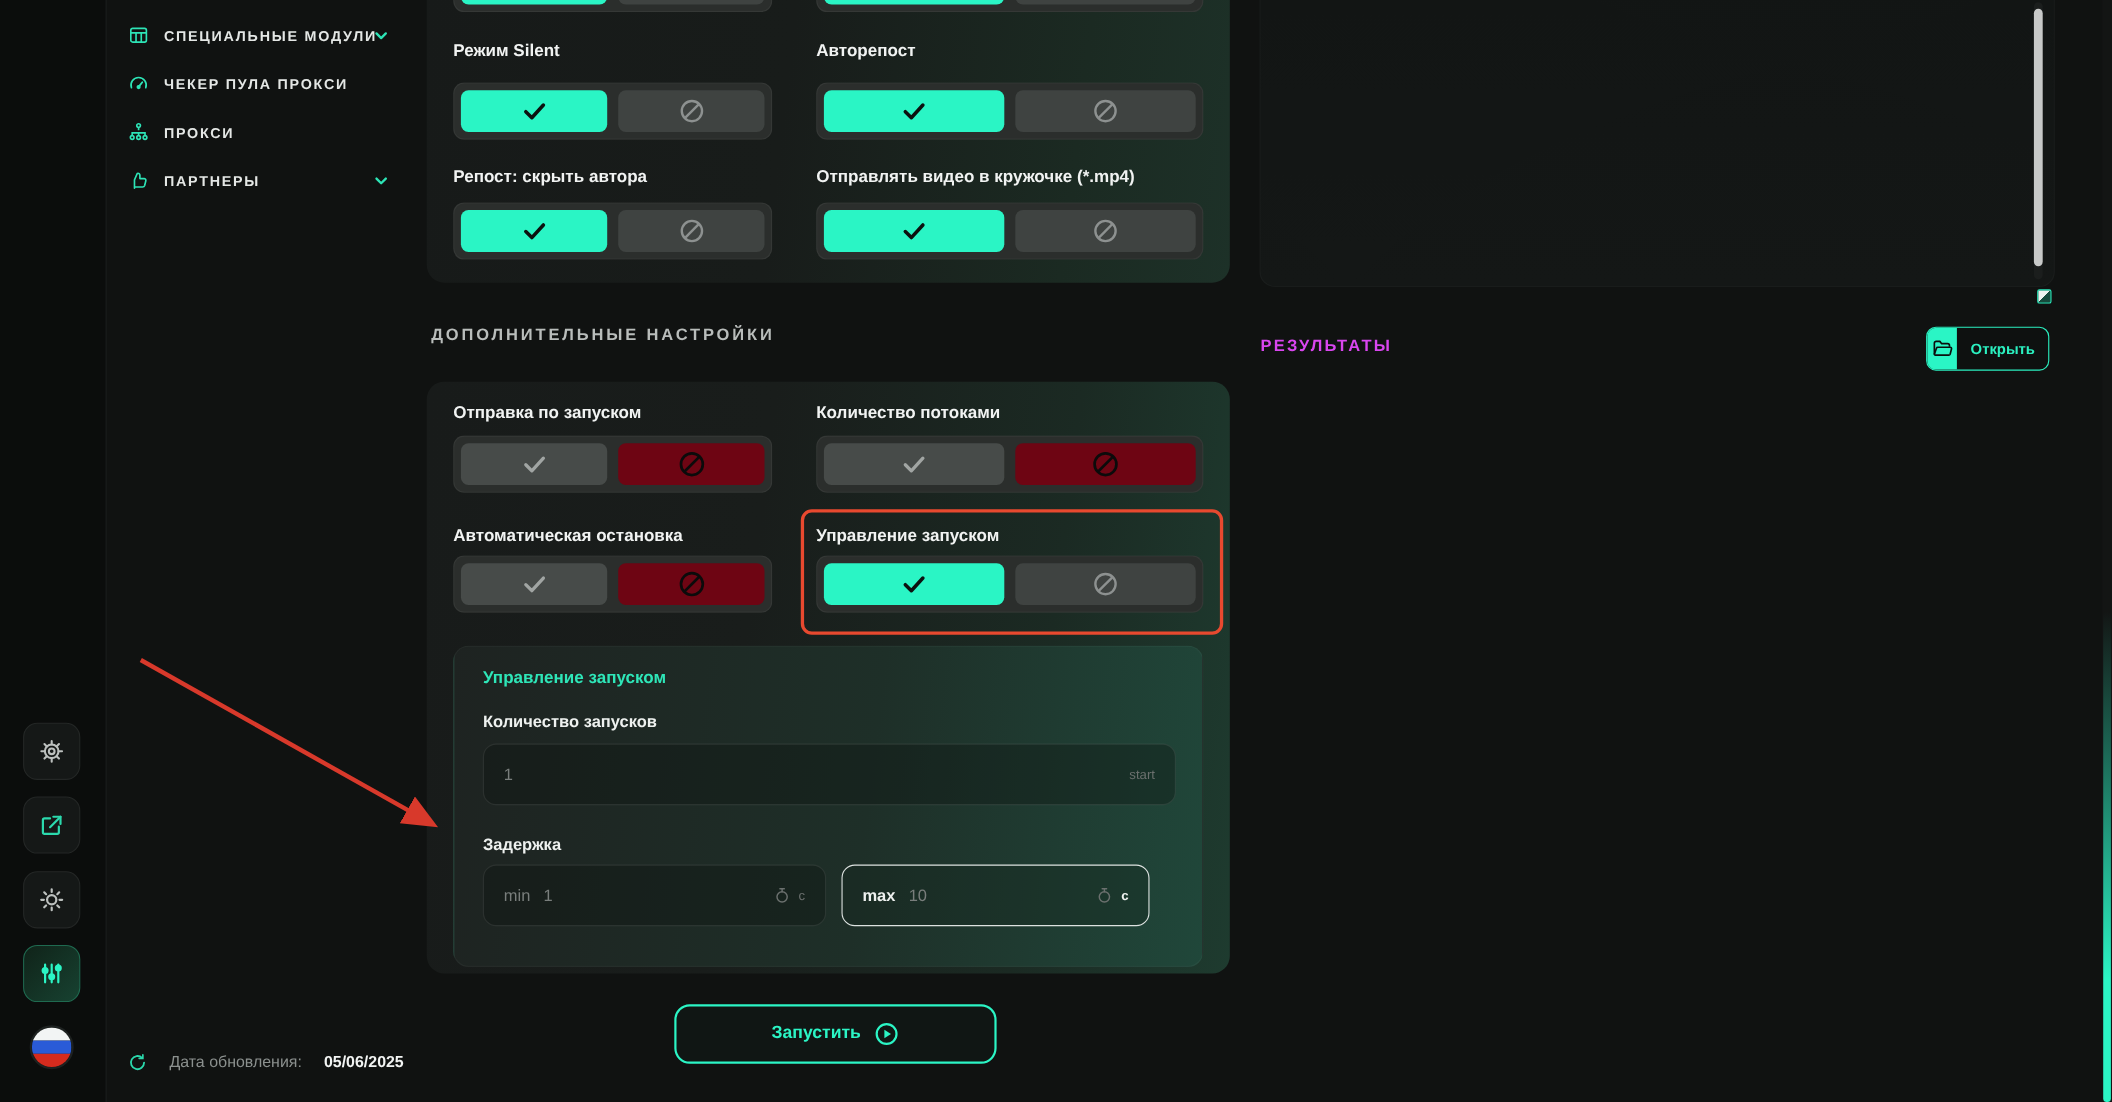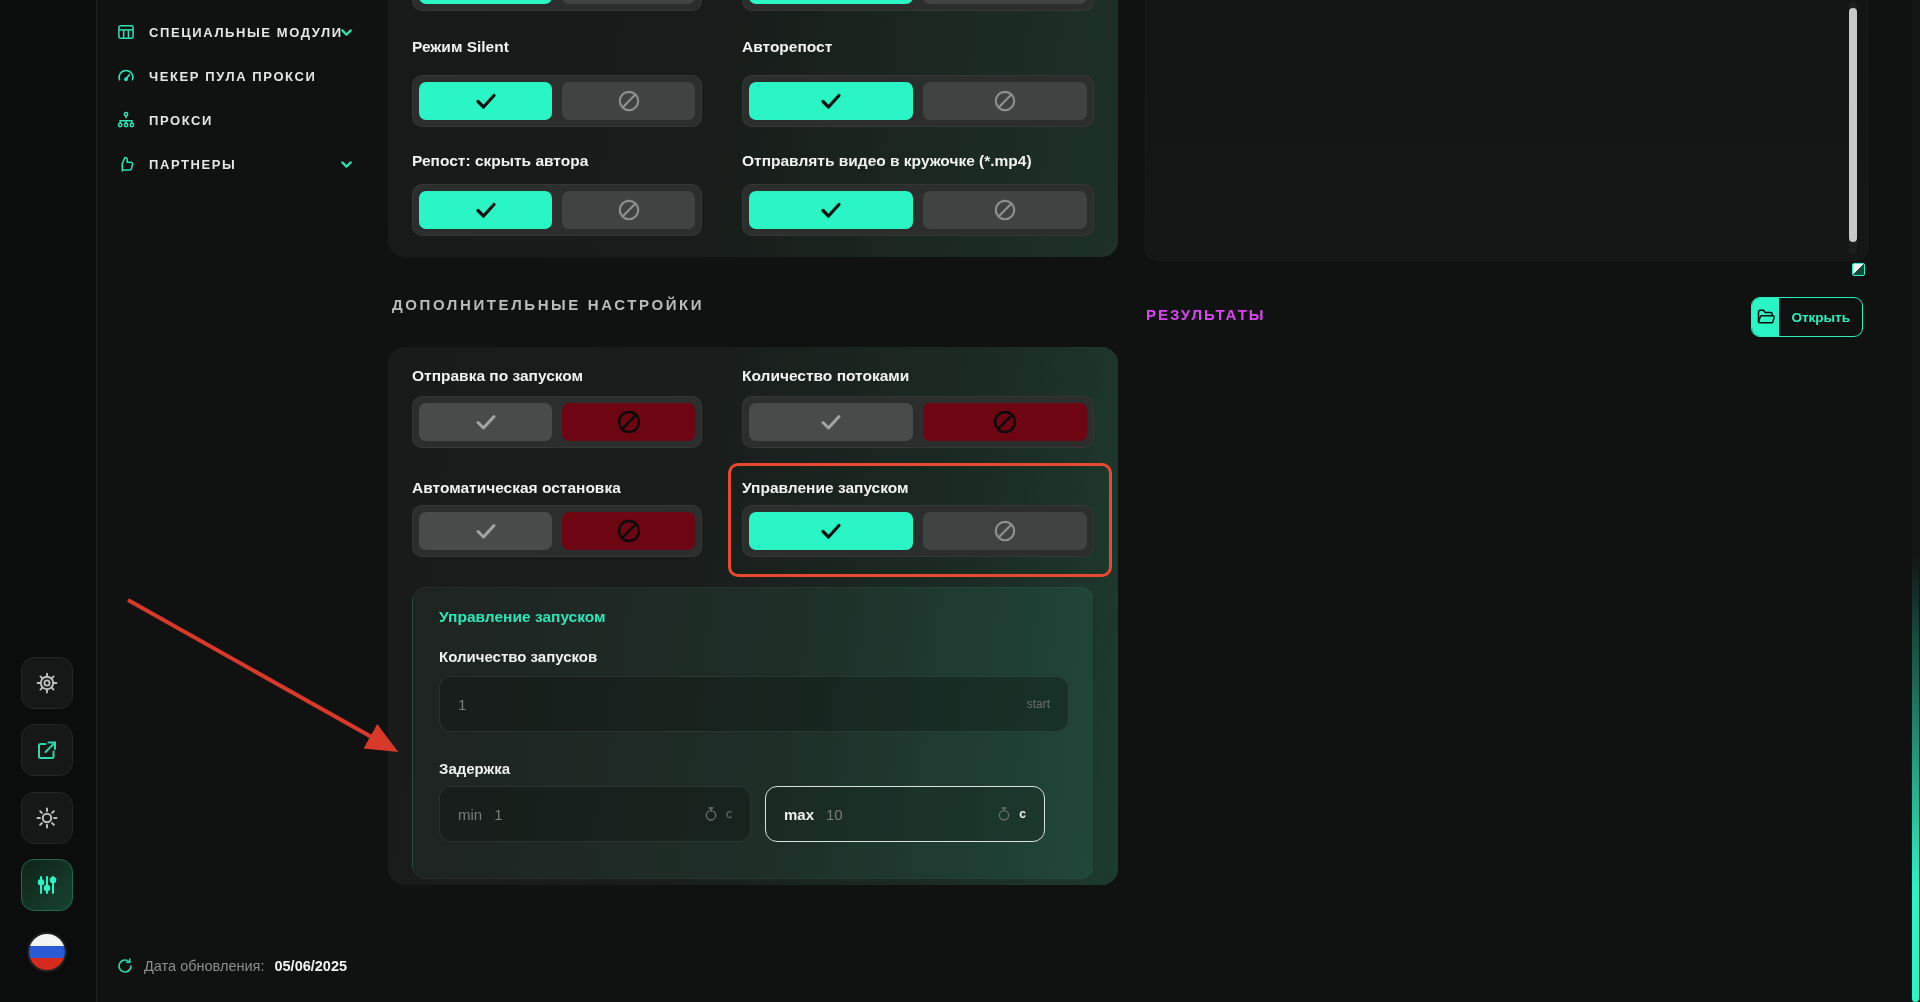--- a/index.html
+++ b/index.html
@@ -49,21 +49,21 @@
     border-radius:12px;display:flex;align-items:center;padding:0 18px;gap:12px;font-size:15px;cursor:text;}
   .field .ph{color:#797e7c;}
   .field .sfx{margin-left:auto;color:#6b706e;display:flex;align-items:center;gap:7px;font-size:12px;}
   .field.focused{border:1.5px solid #dde2e0;background:rgba(20,36,30,.35);}
   .strong{color:#eef1ef;font-weight:700;}
 
   .start-btn{position:absolute;display:flex;align-items:center;justify-content:center;gap:11px;
     color:#2bf5c5;border:2px solid #2bf5c5;border-radius:14px;font-weight:700;font-size:16px;
     background:rgba(43,245,197,.02);cursor:pointer;}
 
-  .footer{position:absolute;display:flex;align-items:center;gap:10px;text-align:right;}
+  .footer{position:absolute;display:flex;align-items:center;gap:20px;text-align:right;}
   .footer .ic{color:#2bd9ad;display:flex;}
   .footer .lbl{color:#8b908e;font-size:14.5px;}
   .footer .val{color:#f2f4f3;font-size:14.5px;font-weight:700;}
 
   
   .console{position:absolute;background:linear-gradient(180deg,#121514,#141716);
     border:1px solid rgba(255,255,255,.03);border-radius:14px;}
   .sb-track{position:absolute;width:8px;border-radius:4px;background:#1b1e1d;}
   .sb-thumb{position:absolute;width:8px;border-radius:4px;background:#c7c9c8;cursor:pointer;}
   .grip{position:absolute;width:13px;height:13px;border:1.5px solid #2bf0c0;border-radius:2px;
@@ -401,20 +401,29 @@
                 <line x1="12" y1="3" x2="12" y2="7"></line>
                 <line x1="9" y1="3" x2="15" y2="3"></line>
               </svg>
             </span>
           <span class="strong">с</span>
         </span>
       </div>
     </div>
   </div>
 
+  <div class="start-btn" style="left:613px;top:913px;width:293px;height:54px;">
+    <span>Запустить</span>
+    <span>
+      <svg width="24" height="24" viewBox="0 0 24 24" fill="none" stroke="currentColor" stroke-width="2">
+        <circle cx="12" cy="12" r="9"></circle>
+          <polygon points="10,8.2 16,12 10,15.8" fill="currentColor" stroke="none"></polygon>
+      </svg>
+    </span>
+  </div>
 
   <div class="footer" style="left:116px;top:957px;">
     <span class="ic">
       <svg width="18" height="18" viewBox="0 0 24 24" fill="none" stroke="currentColor" stroke-width="2.2" stroke-linecap="round">
         <path d="M20 12a8 8 0 1 1-2.4-5.7"></path>
         <polyline points="18.5 2.5 18.5 7 14 7" stroke-width="2"></polyline>
       </svg>
     </span>
     <span class="lbl">Дата обновления:</span>
     <span class="val">05/06/2025</span>

